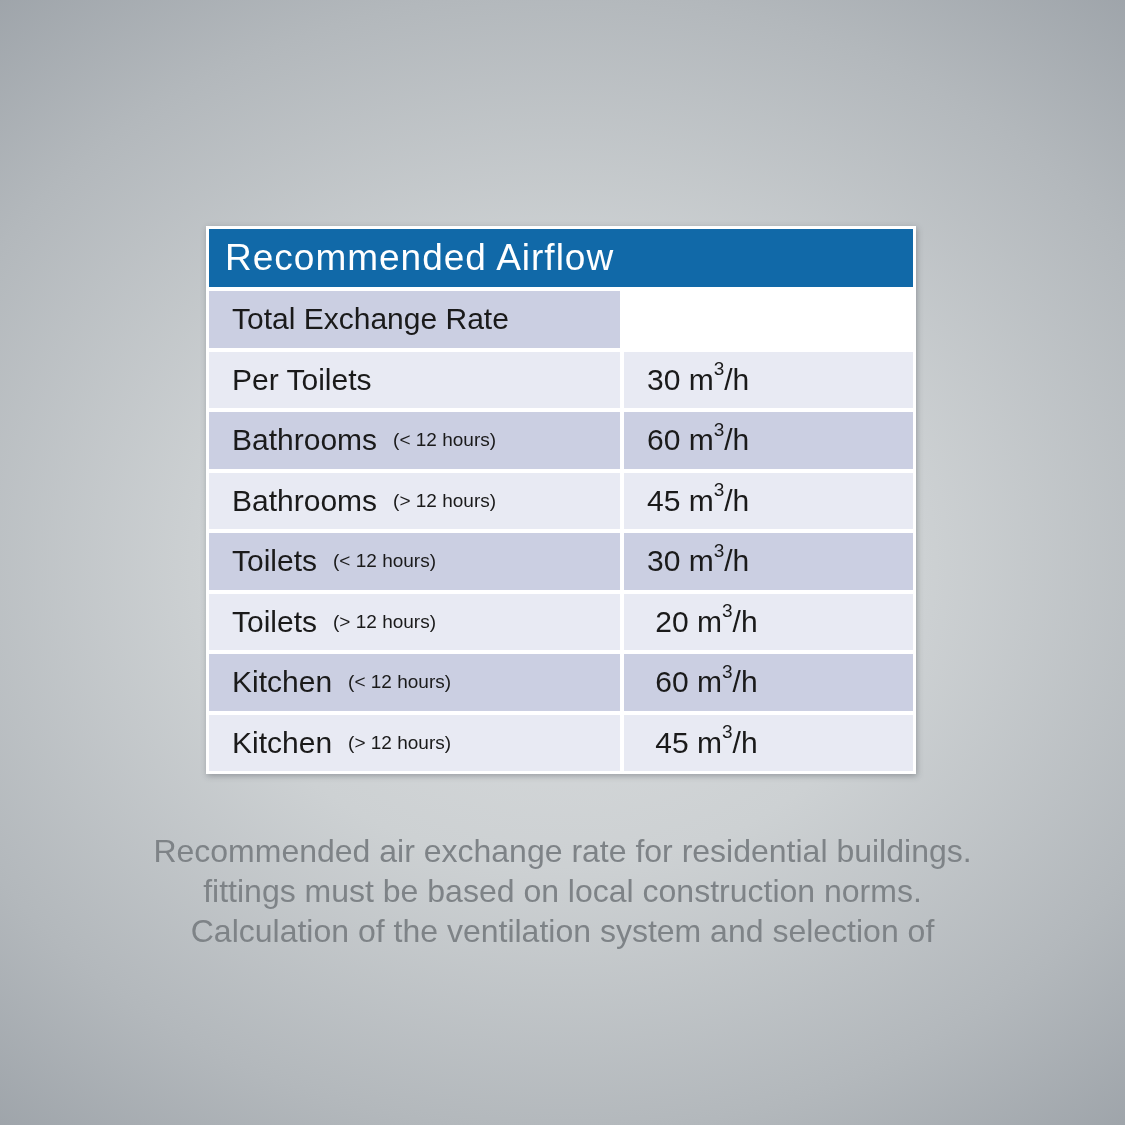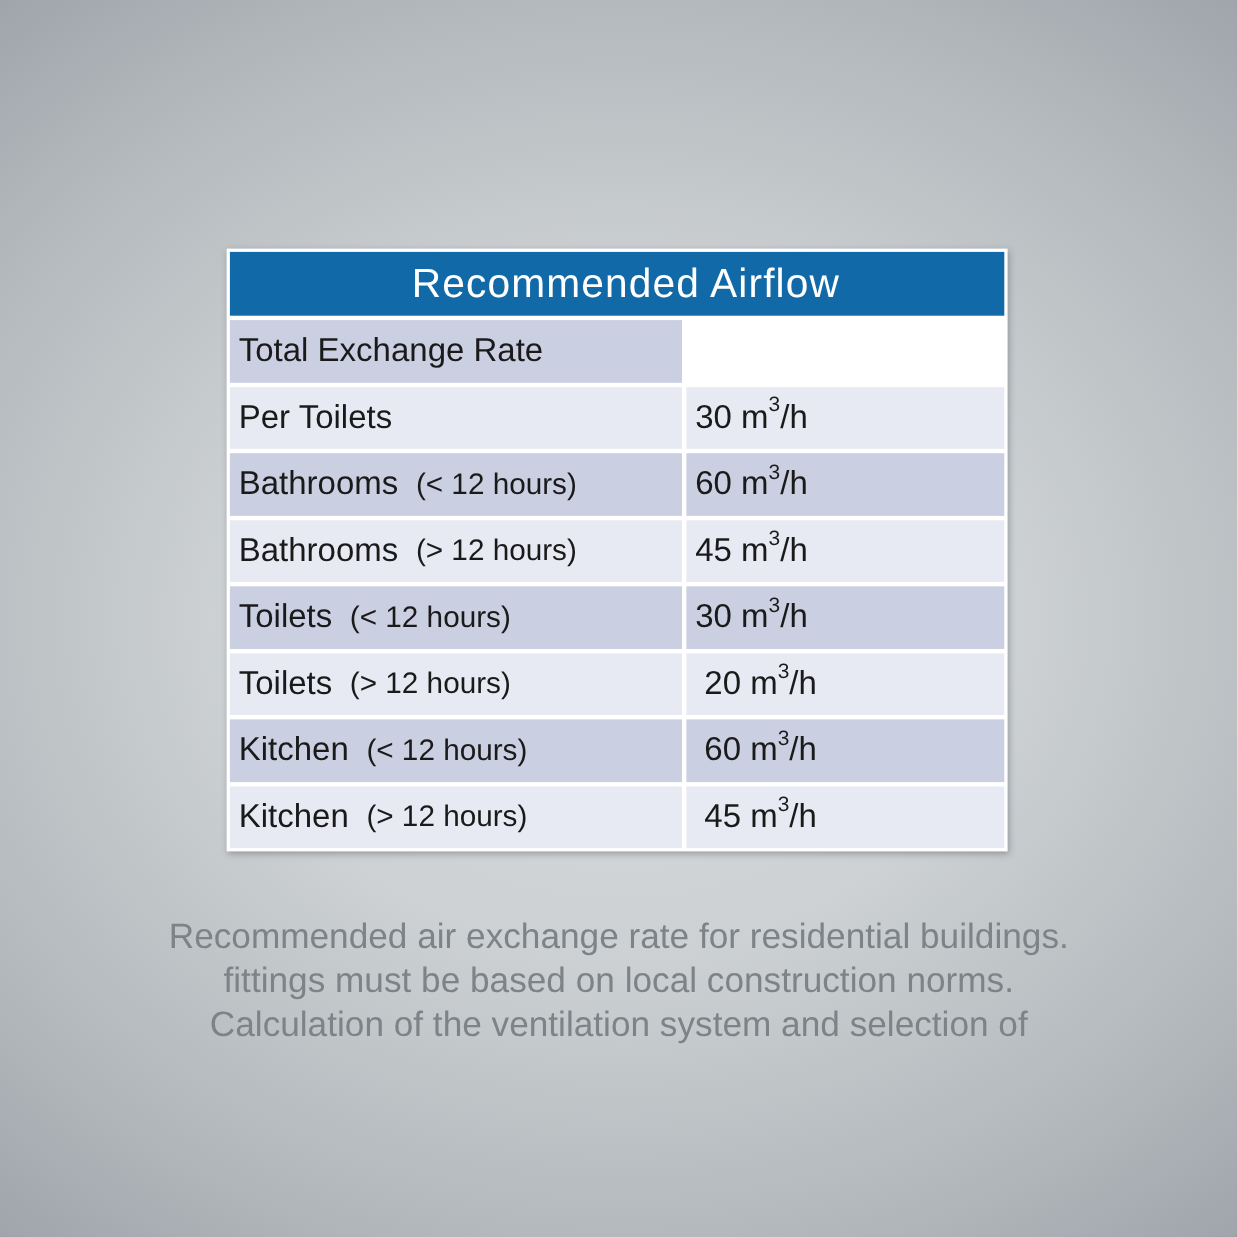--- a/index.html
+++ b/index.html
@@ -35,45 +35,44 @@
   .thead {
     height: 58px;
     background: var(--header-bg);
     color: var(--header-text);
     display: flex;
     align-items: center;
     padding-left: 16px;
     font-size: 37px;
     font-weight: 300;
     letter-spacing: 1px;
-    justify-content: center;
   }
   .tbody {
     margin-top: 4px;
     display: flex;
     flex-direction: column;
     gap: 4px;
   }
   .trow {
     display: grid;
     grid-template-columns: 411px 1fr;
     gap: 4px;
     height: 56.5px;
   }
   .trow:nth-child(odd)  .cell { background: var(--row-dark); }
   .trow:nth-child(even) .cell { background: var(--row-light); }
   .cell {
     display: flex;
     align-items: center;
-    padding-left: 8px;
+    padding-left: 23px;
     color: var(--table-text);
     font-size: 30px;
   }
   .qualifier {
-    font-size: 27px;
+    font-size: 19px;
     margin-left: 16px;
     white-space: pre;
   }
   .cell-value { white-space: pre; }
   .cell-value sup {
     font-size: 19px;
     line-height: 0;
     position: relative;
     top: -0.55em;
   }

